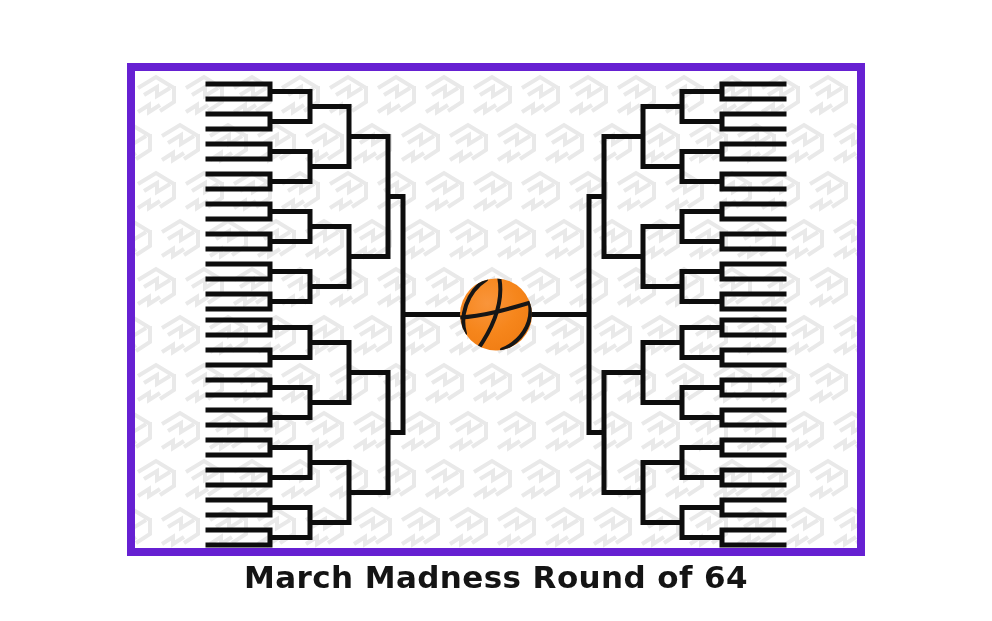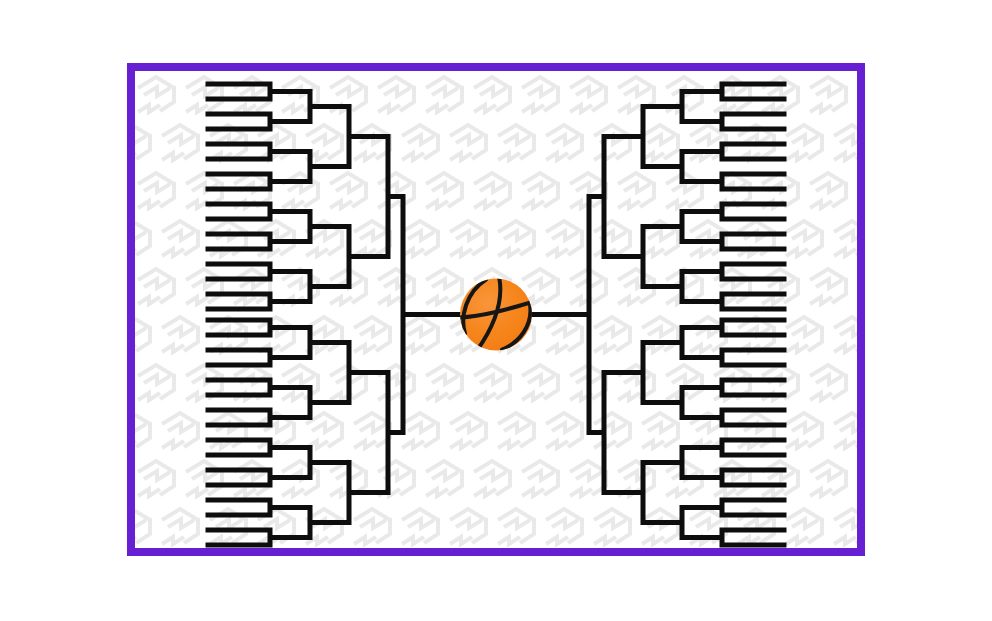--- a/index.html
+++ b/index.html
@@ -73,13 +73,14 @@
         <g clip-path="url(#ball-clip)">
           <path class="ball-seam" d="M3 -38 C 8 -14 -2 12 -19 36"></path>
           <path class="ball-seam" d="M-37 3 C -12 2 14 -6 38 -13"></path>
           <path class="ball-seam" d="M-10 -35 C -30 -22 -36 2 -31 19"></path>
           <path class="ball-seam" d="M34 -10 C 37 10 24 28 6 35"></path>
         </g>
       </g>
     </svg>
   </div>
 
+  <div class="title">March Madness Round of 64</div>
 </div>
 
 </body></html>

